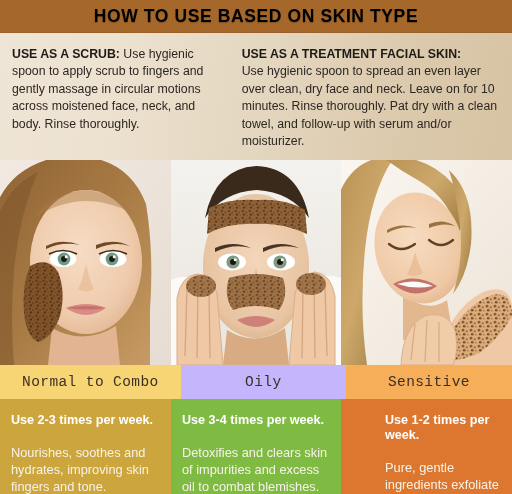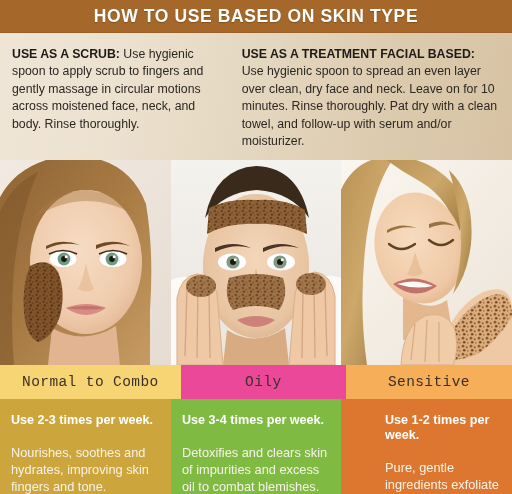--- a/index.html
+++ b/index.html
@@ -17,21 +17,21 @@
 
   
   .header-banner {
     height:33px;
     background:#A5682A;
     display:flex; align-items:center; justify-content:center;
     flex:0 0 auto;
     border-bottom:1px solid #9a6028;
   }
   .header-title {
-    color:#ffffff;
+    color:#000000;
     font-size:17.5px;
     font-weight:bold;
     letter-spacing:0.6px;
     text-shadow:0 1px 1px rgba(90,50,15,0.45);
     white-space:nowrap;
   }
 
   
   .instructions {
     flex:0 0 auto;
@@ -73,21 +73,21 @@
   
   .label-band {
     flex:0 0 auto;
     height:34px;
     display:flex;
   }
   .label-cell {
     display:flex; align-items:center; justify-content:center;
   }
   .label-cell.c1 { width:186px; background:#F7D574; }
-  .label-cell.c2 { width:170px; background:#ec4899; }
+  .label-cell.c2 { width:170px; background:#c4b5fd; }
   .label-cell.c3 { width:171px; background:#F7AE58; }
   .label-text {
     font-family:"Liberation Mono","DejaVu Sans Mono",monospace;
     font-size:14.5px;
     color:#3A3024;
     letter-spacing:0.4px;
     white-space:nowrap;
   }
 
   
@@ -123,21 +123,21 @@
 
   <div class="header-banner">
     <div class="header-title">HOW TO USE BASED ON SKIN TYPE</div>
   </div>
 
   <div class="instructions">
     <div class="instr-col left">
       <p class="instr-text"><span class="instr-lead">USE AS A SCRUB:</span><span> Use hygienic spoon to apply scrub to fingers and gently massage in circular motions across moistened face, neck, and body. Rinse thoroughly.</span></p>
     </div>
     <div class="instr-col right">
-      <p class="instr-text"><span class="instr-lead">USE AS A TREATMENT FACIAL BASED:</span></p>
+      <p class="instr-text"><span class="instr-lead">USE AS A TREATMENT FACIAL SKIN:</span></p>
       <p class="instr-text">Use hygienic spoon to spread an even layer over clean, dry face and neck. Leave on for 10 minutes. Rinse thoroughly. Pat dry with a clean towel, and follow-up with serum and/or moisturizer.</p>
     </div>
   </div>
 
   <div class="photo-strip">
 
     <div class="photo p1">
       <svg viewBox="0 0 171 205" width="171" height="205" preserveAspectRatio="none">
         <defs>
           <linearGradient id="bg1" x1="0" y1="0" x2="1" y2="1">

